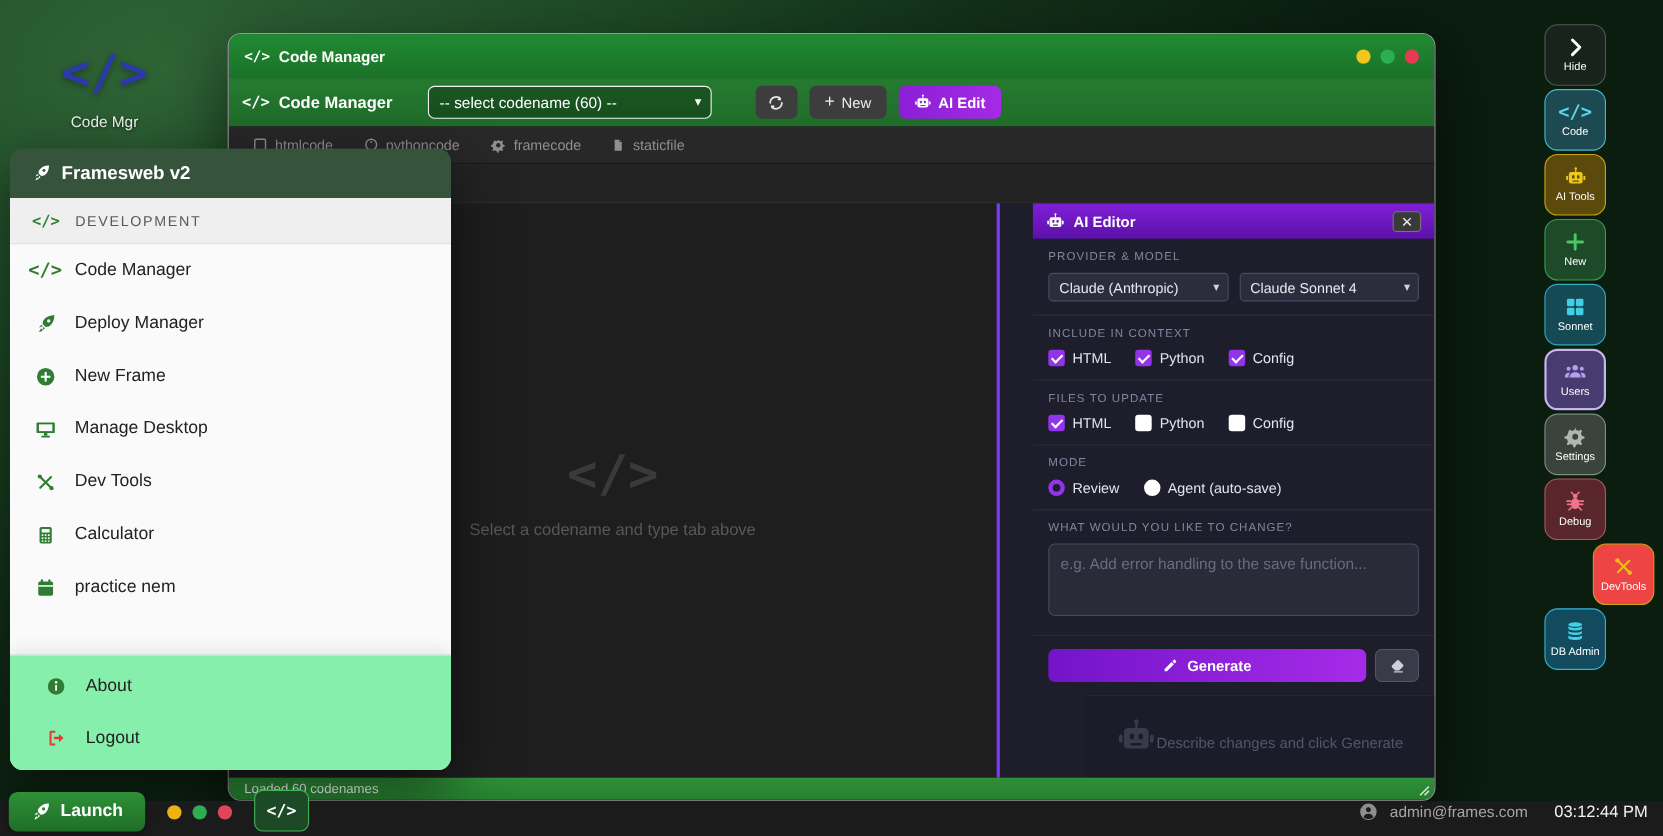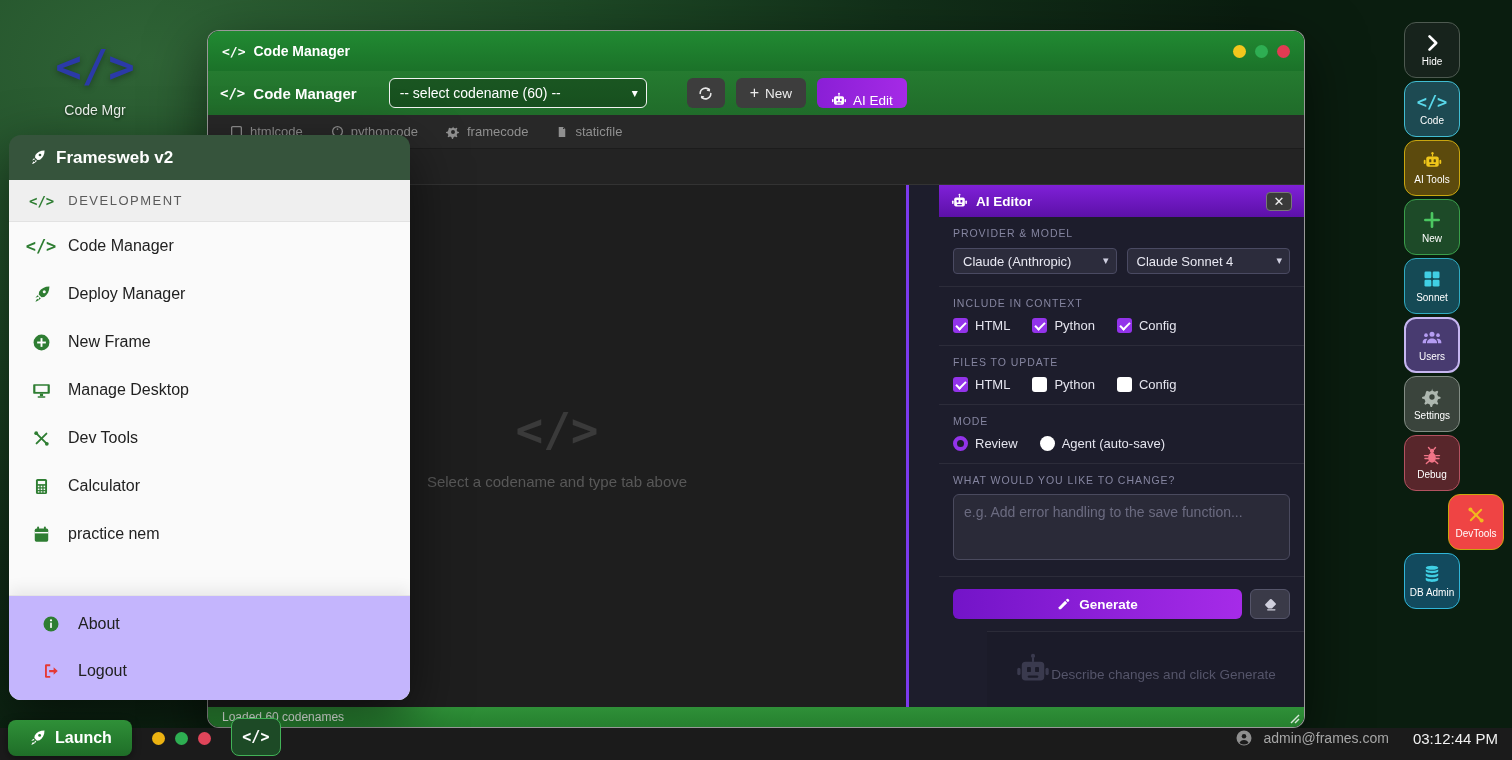--- a/index.html
+++ b/index.html
@@ -34,21 +34,21 @@
   .toolbar .t-txt { font-size:15px; font-weight:bold; color:#fff; }
   .selwrap { position:relative; margin-left:32px; width:258px; }
   .selwrap select { appearance:none; -webkit-appearance:none; width:100%; height:30px;
     background:rgba(0,0,0,.28); border:1.5px solid #f2f2f2; border-radius:6px; color:#fff;
     font-size:14px; padding:0 26px 0 10px; font-family:inherit; }
   .selwrap .chev { position:absolute; right:9px; top:50%; transform:translateY(-52%); font-size:12px; color:#fff; pointer-events:none; }
   .tbtn { height:30px; border:none; border-radius:6px; background:#3d3d3d; color:#ececec;
     font-size:13.5px; font-family:inherit; display:flex; align-items:center; gap:6px; padding:0 14px; cursor:pointer; }
   .tbtn.refresh { margin-left:40px; width:38px; justify-content:center; padding:0; }
   .tbtn.newbtn { margin-left:11px; }
-  .tbtn.aiedit { margin-left:11px; background:linear-gradient(90deg,#8a1fd6,#a52ae6); color:#fff; font-weight:normal;align-items:flex-end; }
+  .tbtn.aiedit { margin-left:11px; background:linear-gradient(90deg,#8a1fd6,#a52ae6); color:#fff; font-weight:bold; }
   .plus { font-size:16px; font-weight:normal; line-height:1; }
 
   .tabbar { height:34px; flex:0 0 34px; background:#282828; display:flex; align-items:center;
     gap:28px; padding:0 22px; border-bottom:1px solid #1c1c1c; }
   .tab { display:flex; align-items:center; gap:7px; color:#8f8f8f; font-size:13px; cursor:pointer; }
   .tab svg, .tab .gear { flex:0 0 auto; }
   .subbar { height:36px; flex:0 0 36px; background:#232323; border-bottom:1px solid #333; }
 
   .content { flex:1; display:flex; min-height:0; }
   .main-empty { flex:1; display:flex; flex-direction:column; align-items:center; justify-content:center; background:#1e1e1e; }
@@ -104,21 +104,21 @@
     overflow:hidden; box-shadow:0 18px 55px rgba(0,0,0,.55); z-index:3; display:flex; flex-direction:column; }
   .sm-header { height:45px; flex:0 0 45px; background:#36543c; display:flex; align-items:center; padding:0 20px; }
   .sm-header .ttl { font-size:17px; font-weight:bold; color:#fff; margin-left:10px; }
   .sm-body { flex:1; background:#fafafa; position:relative; overflow:hidden; }
   .sm-dev { height:42px; background:#efefef; border-bottom:1px solid #e2e2e2; display:flex; align-items:center; padding:0 20px; }
   .sm-dev .ico { color:#2e7d32; font-size:14px; }
   .sm-dev .lbl { margin-left:14px; font-size:13px; color:#5a5a5a; letter-spacing:1.5px; }
   .sm-item { height:48px; display:flex; align-items:center; padding:0 20px; cursor:pointer; }
   .sm-item .ico { width:24px; display:flex; justify-content:center; color:#2e7d32; font-size:17px; }
   .sm-item .lbl { margin-left:15px; font-size:16px; color:#212121; }
-  .sm-footer { position:absolute; left:0; right:0; bottom:0; background:#c4b5fd; border-top:1px solid #e4e4e4;
+  .sm-footer { position:absolute; left:0; right:0; bottom:0; background:#86efac; border-top:1px solid #e4e4e4;
     box-shadow:0 -6px 14px rgba(0,0,0,.07); padding:4px 0 6px; }
   .sm-footer .sm-item { padding-left:30px; height:47px; }
   .sm-footer .ico.red { color:#e53935; }
 
   
   .dock { position:absolute; right:8px; top:22px; display:flex; flex-direction:column; gap:3px; z-index:2; }
   .tile { width:56px; height:56px; border-radius:12px; display:flex; flex-direction:column; align-items:center;
     justify-content:center; gap:3px; cursor:pointer; border:1px solid transparent; }
   .tile .tl { font-size:10px; color:#fff; white-space:nowrap; }
   .tile svg, .tile .tico { height:20px; }

